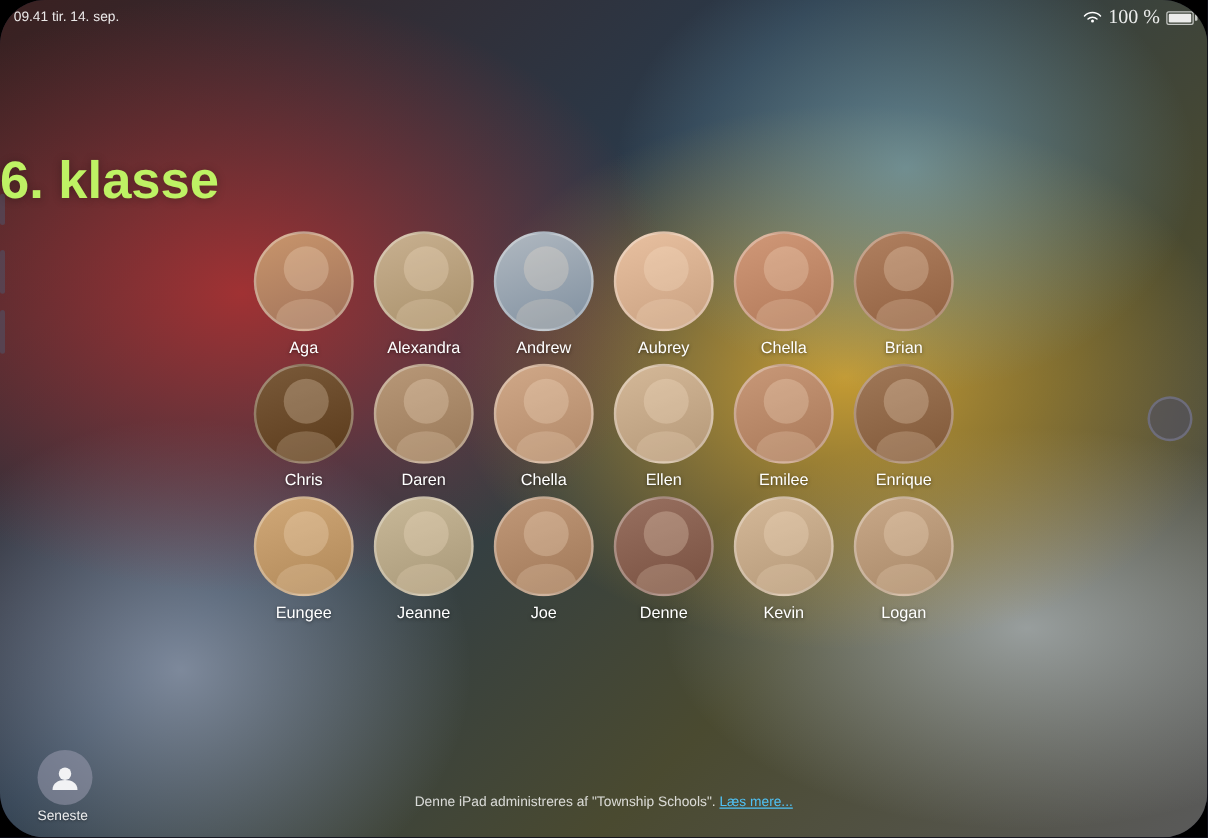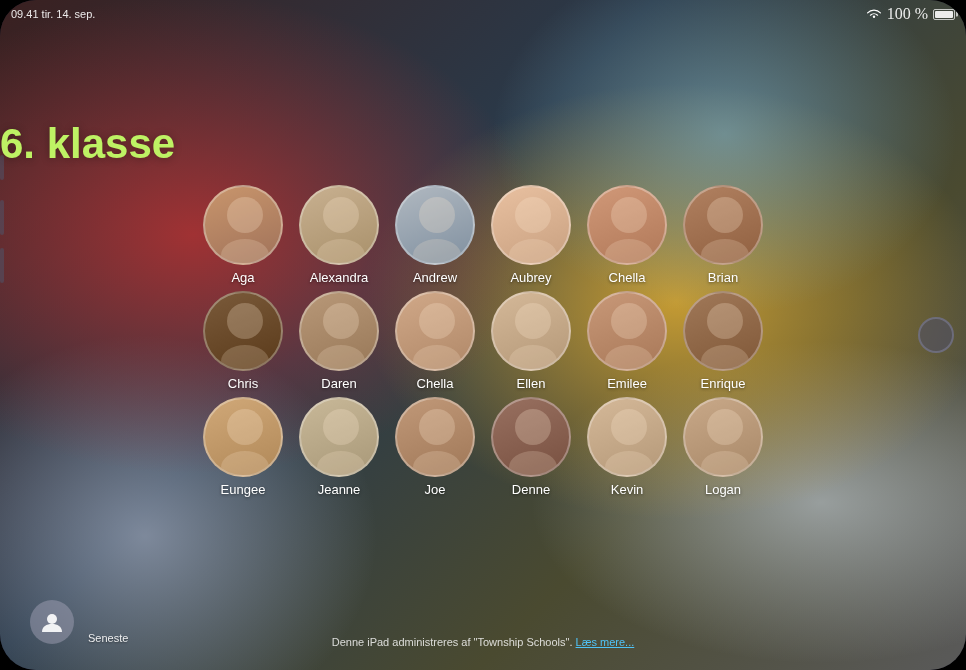--- a/index.html
+++ b/index.html
@@ -177,23 +177,23 @@
       height: 80px;
       display: flex;
       align-items: flex-start;
       justify-content: space-between;
       padding: 10px 30px 0;
       z-index: 10;
     }
 
     .bottom-btn {
       display: flex;
-      flex-direction: row;
-      align-items: flex-end;
-      gap: 14px;
+      flex-direction: column;
+      align-items: flex-start;
+      gap: 3px;
       cursor: pointer;
     }
 
     .bottom-btn-circle {
       width: 44px;
       height: 44px;
       border-radius: 50%;
       background: rgba(160,160,180,0.5);
       display: flex;
       align-items: center;

